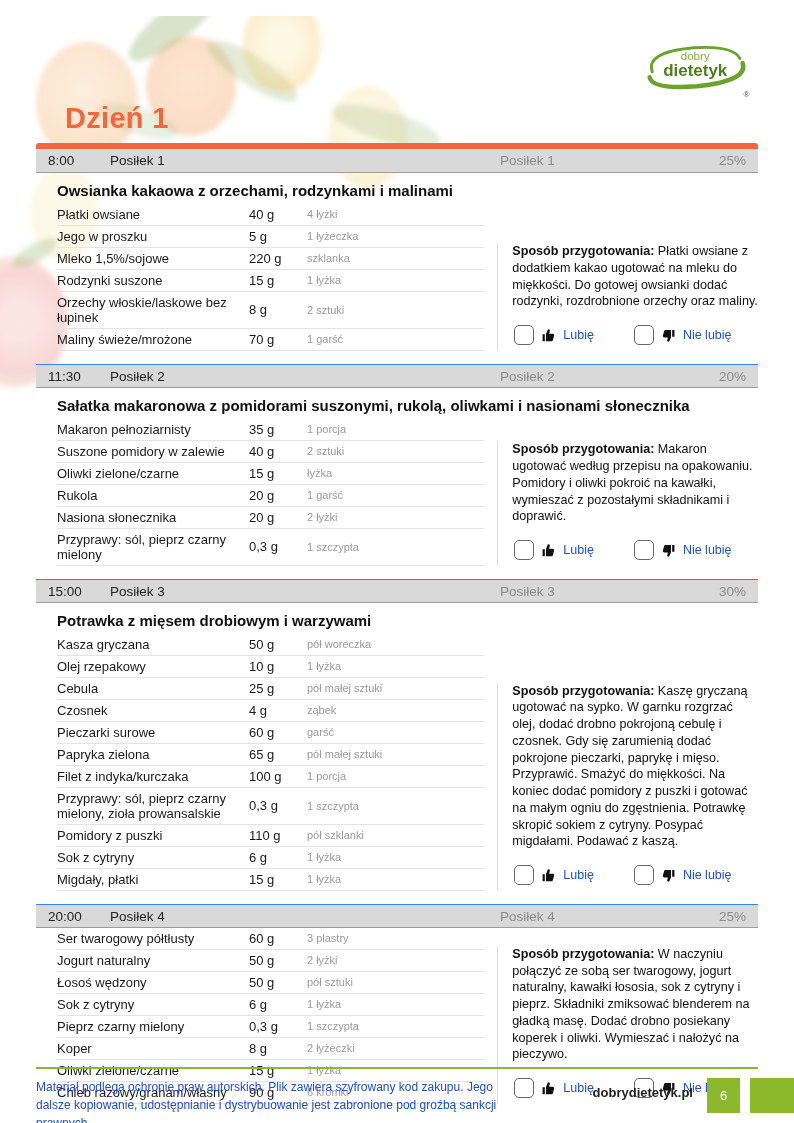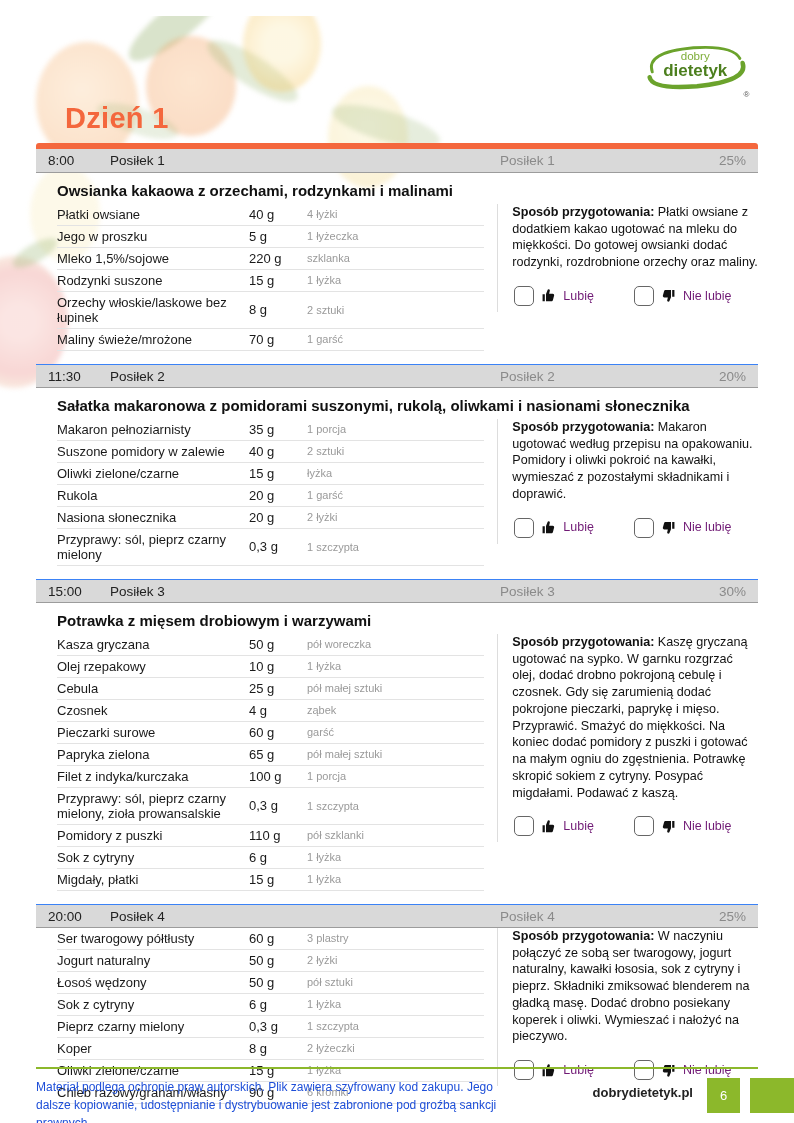--- a/index.html
+++ b/index.html
@@ -35,37 +35,37 @@
   .orange-strip { height:6px; background:#f4673d; border-radius:3px 3px 0 0; }
   .meal-bar { position:relative; display:flex; align-items:center; background:#d9d9d9;
               border-bottom:1px solid #9c9c9c; height:24px; padding:0 12px; font-size:13.5px; color:#222; }
   .meal-bar.plain { border-top:1px solid #3b82f6; }
   .meal-time { width:62px; }
   .meal-right { position:absolute; left:464px; color:#8a8a8a; }
   .meal-pct { position:absolute; right:12px; color:#8a8a8a; }
 
   .meal-title { font-size:15px; font-weight:700; color:#111; margin:9px 0 5px 21px; }
 
-  .meal-body { display:flex; align-items:flex-start; padding-left:21px; }
+  .meal-body { display:flex; align-items:flex-end; padding-left:21px; }
   .ing-table { width:440px; border-collapse:collapse; font-size:13px; }
   .ing-table td { border-bottom:1px solid #e3e3e3; padding:2.5px 0 3.5px; vertical-align:middle; }
   td.iname { width:192px; padding-right:10px; color:#1a1a1a; }
   td.iamt  { width:58px; }
   td.imeas { color:#9a9a9a; font-size:11px; }
 
   .prep { margin-left:13px; padding-left:14px; border-left:1px solid #ddd; width:268px;
           font-size:12.6px; line-height:1.33; color:#111; }
   .prep-label { font-weight:700; }
   .likes { display:flex; gap:40px; margin:15px 0 6px 2px; align-items:center; }
   .like-group { display:flex; align-items:center; gap:7px; }
   .checkbox { width:20px; height:20px; border:1.4px solid #666; border-radius:5px; background:#fff;
               display:inline-block; cursor:pointer; }
   .thumb { width:15px; height:15px; fill:#111; flex:none; }
   .thumb.down { transform:rotate(180deg); }
-  .like-label { color:#701a75; font-size:12.5px; }
+  .like-label { color:#1d4ed8; font-size:12.5px; }
 
   
   .footer { position:absolute; left:0; right:0; top:1051px; z-index:2; }
   .footer-line { margin:0 36px; height:2px; background:#8cb82b; }
   .footer-row { display:flex; align-items:flex-start; padding-left:36px; margin-top:9px; }
   .footer-text { width:468px; font-size:12px; line-height:1.5; color:#1d4ed8; }
   .footer-site { margin-left:auto; margin-top:7px; font-weight:700; font-size:13px; color:#222; }
   .page-box { width:33px; height:35px; background:#8cb82b; color:#fff; display:flex; align-items:center;
               justify-content:center; font-size:13px; margin-left:14px; }
   .edge-box { width:44px; height:35px; background:#8cb82b; margin-left:10px; }

